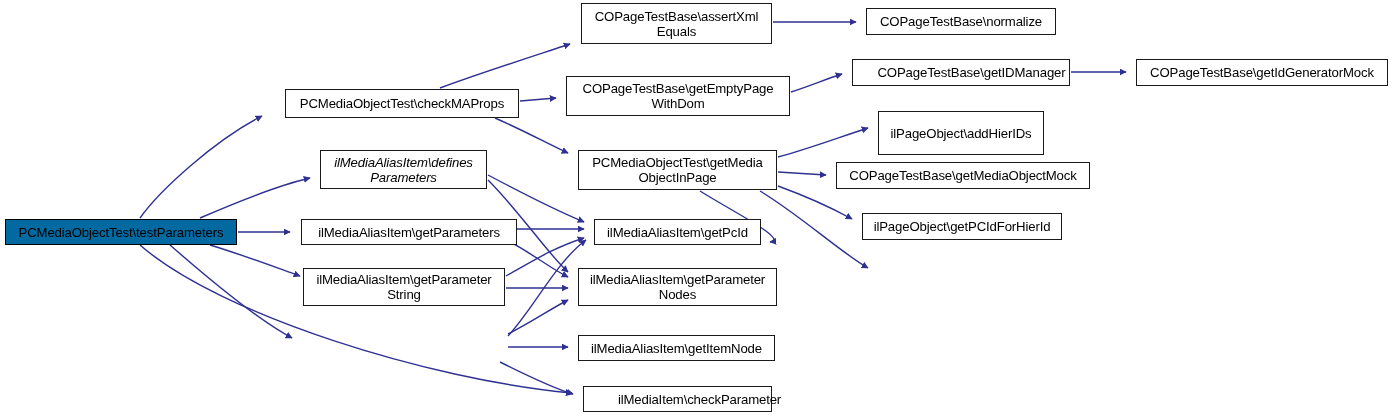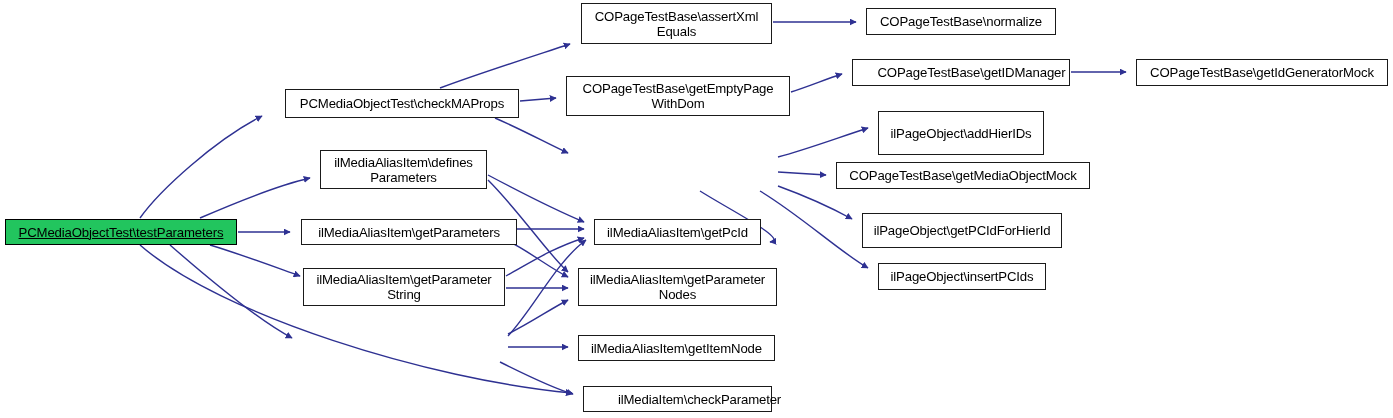--- a/index.html
+++ b/index.html
@@ -34,23 +34,22 @@
     letter-spacing: -0.15px;
     text-align: center;
     display: flex;
     align-items: center;
     justify-content: center;
     padding: 0 3px;
     white-space: pre-line;
     z-index: 2;
   }
   .node.highlight {
-    background: #22c55e;
+    background: #0369a1;
     border-color: #000000;
-    text-decoration: underline;
   }
 </style>
 </head>
 <body>
 
 <div id="graph">
   <svg id="edges" viewBox="0 0 1393 418">
       <defs>
         <marker id="arrow" viewBox="0 0 10 10" refX="9" refY="5" markerWidth="7" markerHeight="7" orient="auto-start-reverse" markerUnits="userSpaceOnUse">
           <path d="M 0 0 L 10 5 L 0 10 z" fill="#2e3192"></path>
@@ -79,34 +78,35 @@
       <path d="M 791 92 C 810 86, 826 79, 842 74" fill="none" stroke="#2e3192" stroke-width="1.4" marker-end="url(#arrow)"></path>
       <path d="M 1071 72 L 1126 72" fill="none" stroke="#2e3192" stroke-width="1.4" marker-end="url(#arrow)"></path>
       <path d="M 778 157 C 805 150, 840 137, 868 128" fill="none" stroke="#2e3192" stroke-width="1.4" marker-end="url(#arrow)"></path>
       <path d="M 778 172 L 826 175" fill="none" stroke="#2e3192" stroke-width="1.4" marker-end="url(#arrow)"></path>
       <path d="M 778 186 C 800 194, 832 208, 852 219" fill="none" stroke="#2e3192" stroke-width="1.4" marker-end="url(#arrow)"></path>
       <path d="M 760 191 C 800 215, 840 252, 868 268" fill="none" stroke="#2e3192" stroke-width="1.4" marker-end="url(#arrow)"></path>
       <path d="M 700 191 C 730 210, 790 240, 770 242" fill="none" stroke="#2e3192" stroke-width="1.4" marker-end="url(#arrow)"></path>
     </svg>
 <div class="node highlight" style="left: 5px; top: 219px; width: 232px; height: 26px;">PCMediaObjectTest\testParameters</div>
     <div class="node" style="left: 285px; top: 89px; width: 234px; height: 29px;">PCMediaObjectTest\checkMAProps</div>
-    <div class="node" style="left: 320px; top: 150px; width: 167px; height: 39px;">ilMediaAliasItem\defines
+    <div class="node" style="left: 320px; top: 150px; width: 167px; height: 39px; font-style: italic;">ilMediaAliasItem\defines
 Parameters</div>
     <div class="node" style="left: 301px; top: 219px; width: 216px; height: 26px;">ilMediaAliasItem\getParameters</div>
     <div class="node" style="left: 303px; top: 268px; width: 202px; height: 38px;">ilMediaAliasItem\getParameter
 String</div>
     <div class="node" style="left: 581px; top: 3px; width: 191px; height: 41px;">COPageTestBase\assertXml
 Equals</div>
     <div class="node" style="left: 566px; top: 76px; width: 224px; height: 40px;">COPageTestBase\getEmptyPage
 WithDom</div>
+    <div class="node" style="left: 578px; top: 150px; width: 199px; height: 40px;">PCMediaObjectTest\getMedia
+ObjectInPage</div>
     <div class="node" style="left: 594px; top: 219px; width: 167px; height: 26px;">ilMediaAliasItem\getPcId</div>
     <div class="node" style="left: 578px; top: 268px; width: 199px; height: 38px;">ilMediaAliasItem\getParameter
 Nodes</div>
     <div class="node" style="left: 578px; top: 335px; width: 197px; height: 26px;">ilMediaAliasItem\getItemNode</div>
     <div class="node" style="left: 583px; top: 386px; width: 189px; height: 26px; padding-left: 47px;">ilMediaItem\checkParameter</div>
     <div class="node" style="left: 866px; top: 8px; width: 190px; height: 27px;">COPageTestBase\normalize</div>
     <div class="node" style="left: 852px; top: 59px; width: 218px; height: 27px; padding-left: 24px;">COPageTestBase\getIDManager</div>
     <div class="node" style="left: 878px; top: 111px; width: 166px; height: 44px;">ilPageObject\addHierIDs</div>
     <div class="node" style="left: 836px; top: 162px; width: 254px; height: 27px;">COPageTestBase\getMediaObjectMock</div>
-    <div class="node" style="left: 862px; top: 213px; width: 200px; height: 35px;">ilPageObject\getPCIdForHierId</div>
-    <div class="node" style="left: 878px; top: 263px; width: 168px; height: 27px;">ilPageObject\insertPCIds</div>
+    <div class="node" style="left: 862px; top: 213px; width: 200px; height: 27px;">ilPageObject\getPCIdForHierId</div>
     <div class="node" style="left: 1136px; top: 59px; width: 252px; height: 27px;">COPageTestBase\getIdGeneratorMock</div>
   </div>
 
 </body></html>

